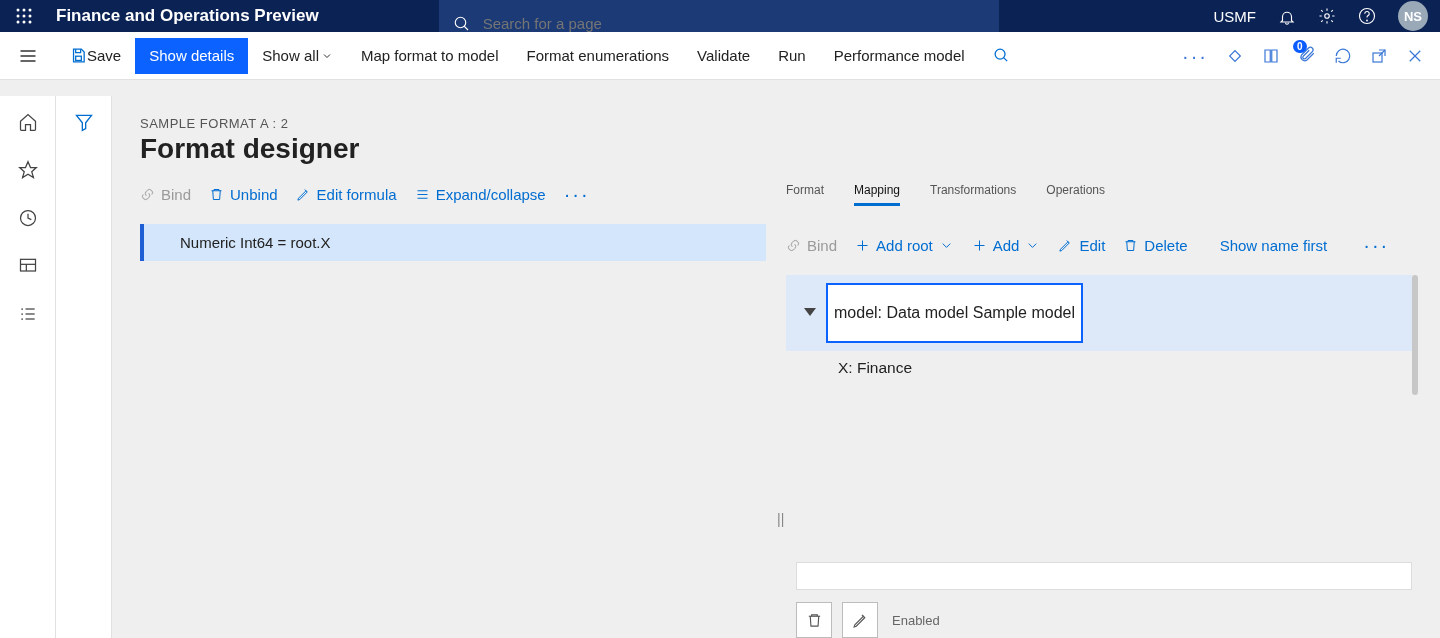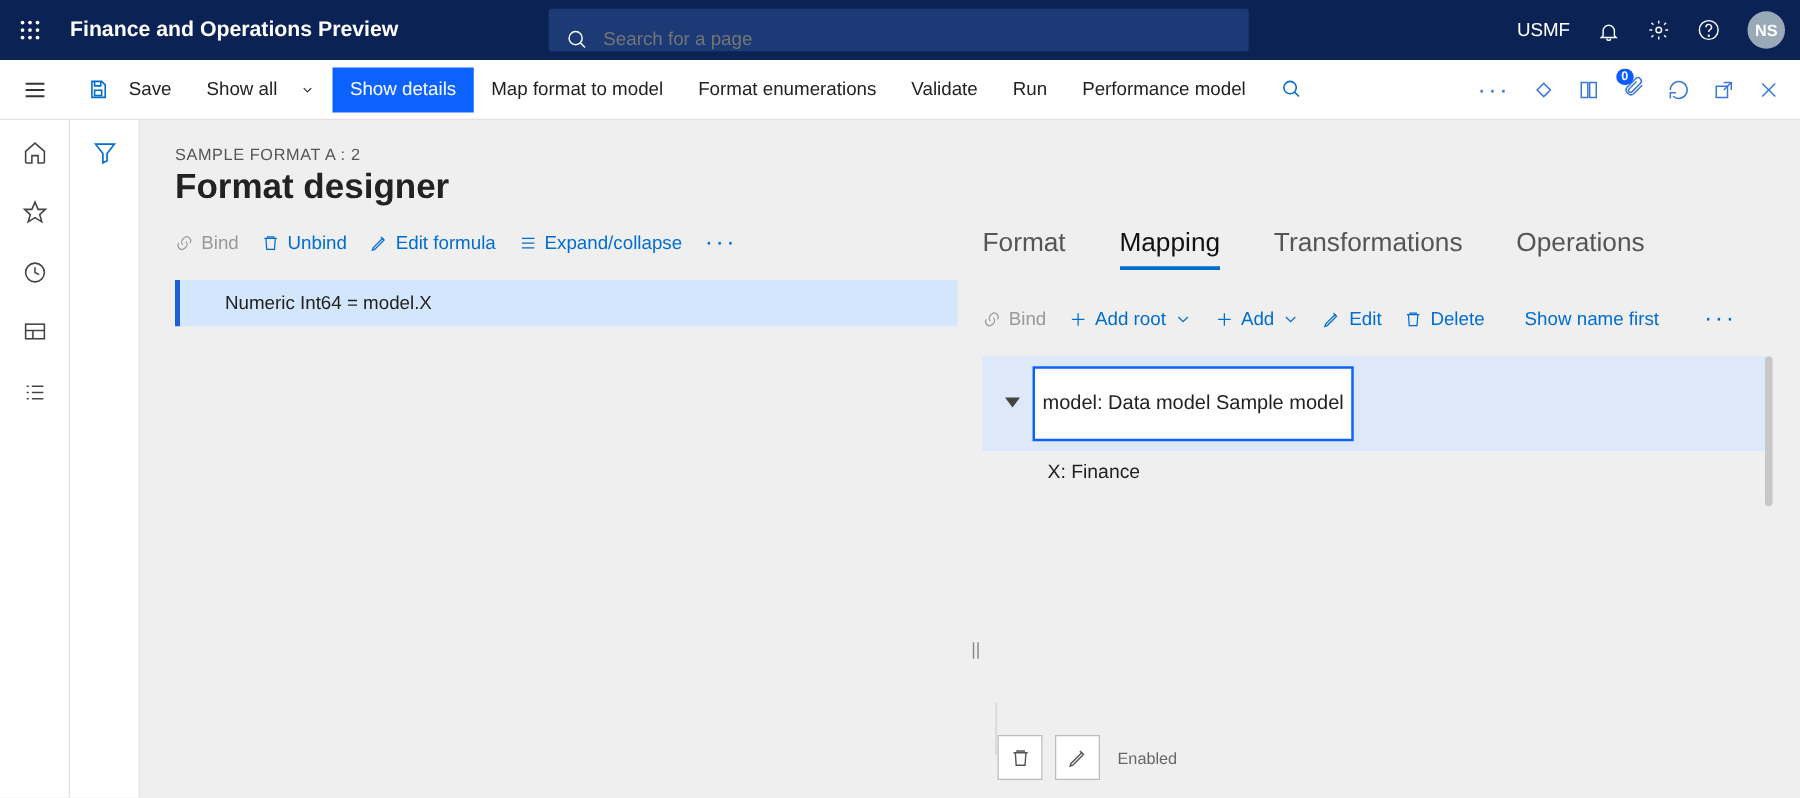--- a/index.html
+++ b/index.html
@@ -11,35 +11,35 @@
     --row-sel2:#dde9f9;
     --grey-text:#5b5b5b;
     --divider:#e1e1e1;
     --search-bg:#1c3a75;
     --badge:#0b5cff;
   }
   *{box-sizing:border-box;font-family:"Segoe UI",Arial,sans-serif;}
   body{margin:0;width:1440px;height:638px;overflow:hidden;background:#efefef;color:#222;}
 
   
-  .topbar{height:48px;background:var(--navy);color:#fff;display:flex;align-items:center;padding:0 12px 0 0;}
+  .topbar{height:32px;background:var(--navy);color:#fff;display:flex;align-items:center;padding:0 12px 0 0;}
   .waffle{width:48px;height:48px;display:flex;align-items:center;justify-content:center;cursor:pointer;}
   .app-title{font-weight:600;font-size:17px;margin-left:8px;white-space:nowrap;}
   .searchwrap{margin-left:120px;flex:0 0 560px;height:34px;background:var(--search-bg);border-radius:2px;display:flex;align-items:flex-end;padding:0 14px;color:#cfd7e6;}
   .searchwrap input{background:transparent;border:none;outline:none;color:#cfd7e6;font-size:15px;margin-left:10px;flex:1;}
   .top-right{margin-left:auto;display:flex;align-items:center;gap:22px;}
   .top-right .txt{font-size:15px;}
   .avatar{width:30px;height:30px;border-radius:50%;background:#9aa9b8;color:#fff;display:flex;align-items:center;justify-content:center;font-size:13px;font-weight:600;}
   .ticon{width:18px;height:18px;stroke:#fff;fill:none;stroke-width:1.5;cursor:pointer;}
 
   
   .cmdbar{height:48px;background:#fff;border-bottom:1px solid var(--divider);display:flex;align-items:center;padding-left:56px;position:relative;}
   .hamburger{position:absolute;left:0;top:0;width:56px;height:48px;display:flex;align-items:center;justify-content:center;cursor:pointer;}
   .hamburger svg{width:20px;height:20px;stroke:#333;}
-  .cmd{height:36px;display:flex;align-items:center;padding:16px 14px;font-size:15px;color:#222;cursor:pointer;gap:16px;white-space:nowrap;}
+  .cmd{height:36px;display:flex;align-items:center;padding:16px 14px;font-size:15px;color:#222;cursor:pointer;gap:0;white-space:nowrap;}
   .cmd.save svg{stroke:var(--accent);}
   .cmd.primary{background:var(--blue);color:#fff;}
   .cmd .chev{margin-left:2px;}
   .cmdbar .spacer{flex:1;}
   .cmd-right{display:flex;align-items:center;gap:18px;padding-right:16px;}
   .cmd-right .ico{width:18px;height:18px;cursor:pointer;stroke:#3a77d6;fill:none;stroke-width:1.6;position:relative;}
   .cmd-right .ellipsis{color:#3a77d6;font-size:20px;letter-spacing:2px;cursor:pointer;line-height:1;}
   .badge{position:absolute;top:-5px;left:-5px;background:var(--badge);color:#fff;border-radius:8px;font-size:10px;font-weight:600;padding:0 4px;line-height:13px;}
 
   
@@ -61,39 +61,39 @@
   
   .minitb{display:flex;align-items:center;gap:18px;font-size:15px;}
   .minitb .act{display:flex;align-items:center;gap:6px;color:var(--accent);cursor:pointer;}
   .minitb .act.disabled{color:#9a9a9a;cursor:default;}
   .minitb .act svg{width:15px;height:15px;stroke:currentColor;fill:none;stroke-width:1.6;}
   .minitb .more{color:var(--accent);font-size:20px;letter-spacing:2px;cursor:pointer;}
 
   .treerow{margin-top:18px;background:var(--row-sel);border-left:4px solid var(--blue-light);padding:10px 14px 10px 36px;font-size:15px;color:#222;}
 
   
-  .tabs{display:flex;gap:43px;font-size:21px;color:#555;}
+  .tabs{display:flex;gap:30px;font-size:12px;color:#555;}
   .tab{cursor:pointer;padding-bottom:6px;}
   .tab.active{color:#111;border-bottom:3px solid var(--accent);font-weight:500;}
 
   .rightpane .minitb{margin-top:28px;}
   .shownf{color:var(--accent);margin-left:14px;cursor:pointer;}
 
   .maptree{margin-top:18px;position:relative;}
   .maprow1{background:var(--row-sel2);padding:8px 10px 8px 18px;display:flex;align-items:center;font-size:16px;position:relative;}
   .caret{width:0;height:0;border-left:6px solid transparent;border-right:6px solid transparent;border-bottom:8px solid #444;transform:rotate(180deg) translateY(1px);margin-right:10px;cursor:pointer;}
   .selbox{border:2px solid var(--blue);padding:19px 6px;background:#fff;}
   .maprow2{padding:8px 10px 8px 52px;font-size:15.5px;}
   .rscrollhint{position:absolute;right:-6px;top:0;width:6px;height:120px;background:#c7c7c7;border-radius:3px;}
 
   
   .splitter{position:absolute;left:665px;top:415px;color:#888;font-size:14px;cursor:col-resize;}
 
   
-  .bottom{position:absolute;left:684px;right:28px;bottom:0;height:76px;display:flex;}
+  .bottom{position:absolute;left:684px;right:28px;bottom:0;height:76px;display:flex;flex-direction:column;}
   .bottom .field{height:42px;background:#fff;border:1px solid #ddd;}
   .bottom .row2{display:flex;align-items:center;gap:10px;margin-top:12px;}
   .sqbtn{width:36px;height:36px;border:1px solid #bcbcbc;background:#fff;display:flex;align-items:center;justify-content:center;cursor:pointer;}
   .sqbtn svg{width:17px;height:17px;stroke:#555;fill:none;stroke-width:1.6;}
   .enlabel{font-size:13px;color:#666;margin-left:4px;}
 </style>
 </head>
 <body>
 
 <div class="topbar">
@@ -148,28 +148,28 @@
       </svg>
   </div>
   <div class="cmd save">
     <svg width="17" height="17" viewBox="0 0 24 24" fill="none" stroke-width="1.8">
         <path d="M5 3h11l4 4v14H5z"></path>
         <path d="M8 3v5h7V3"></path>
         <rect x="8" y="13" width="8" height="6"></rect>
       </svg>
     <span>Save</span>
   </div>
+  <div class="cmd primary">
+    <span>Show details</span>
+  </div>
   <div class="cmd">
     <span>Show all</span>
     <svg class="chev" width="12" height="12" viewBox="0 0 24 24" fill="none" stroke="#333" stroke-width="2">
         <polyline points="6 9 12 15 18 9"></polyline>
       </svg>
-  </div>
-  <div class="cmd primary">
-    <span>Show details</span>
   </div>
   <div class="cmd">
       <span>Map format to model</span>
     </div>
   <div class="cmd">
       <span>Format enumerations</span>
     </div>
   <div class="cmd">
       <span>Validate</span>
     </div>
@@ -281,21 +281,21 @@
           <svg viewBox="0 0 24 24">
               <line x1="4" y1="6" x2="20" y2="6"></line>
               <line x1="4" y1="12" x2="20" y2="12"></line>
               <line x1="4" y1="18" x2="20" y2="18"></line>
             </svg>
           <span>Expand/collapse</span>
         </span>
         <span class="more">···</span>
       </div>
       <div class="treerow">
-        <span>Numeric Int64 = model.X</span>
+        <span>Numeric Int64 = root.X</span>
       </div>
     </div>
 
     <div class="rightpane" style="position:relative">
       <div class="tabs">
         <div class="tab"><span>Format</span></div>
         <div class="tab active"><span>Mapping</span></div>
         <div class="tab"><span>Transformations</span></div>
         <div class="tab"><span>Operations</span></div>
       </div>

